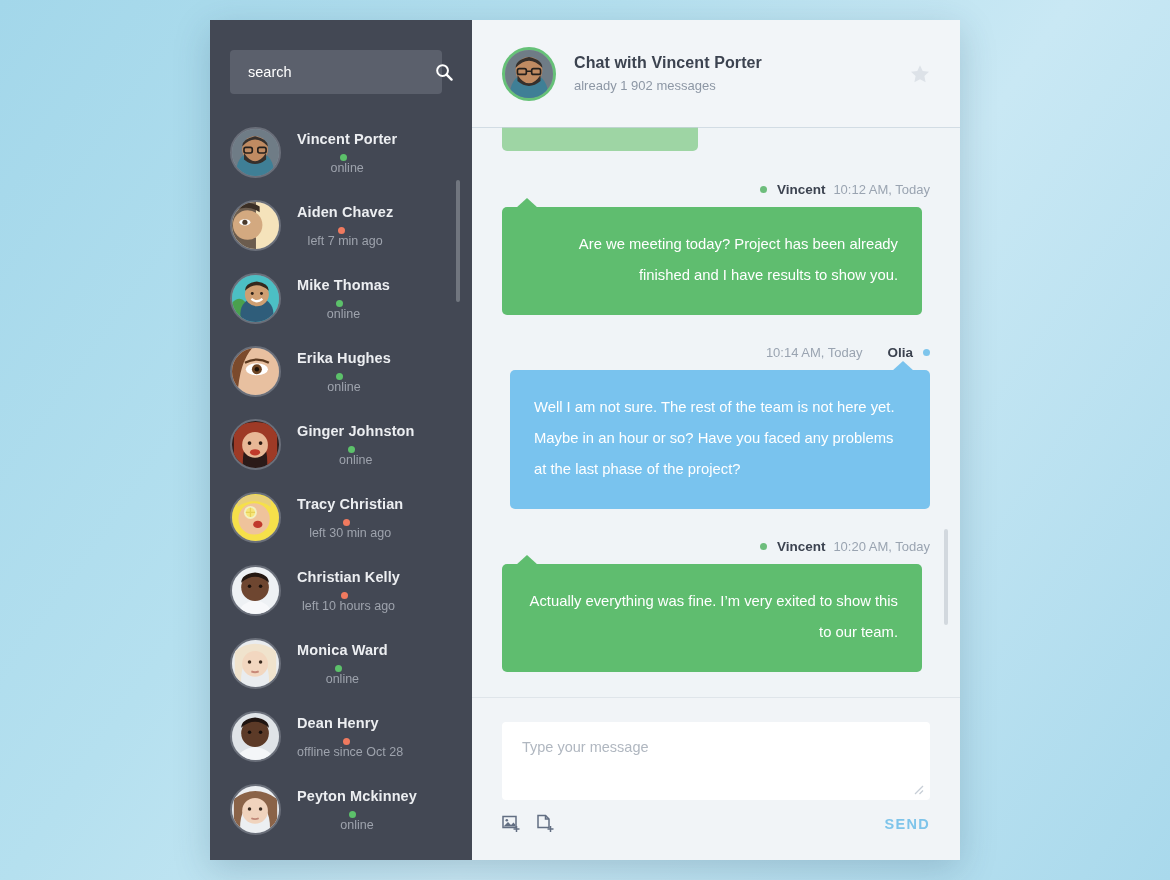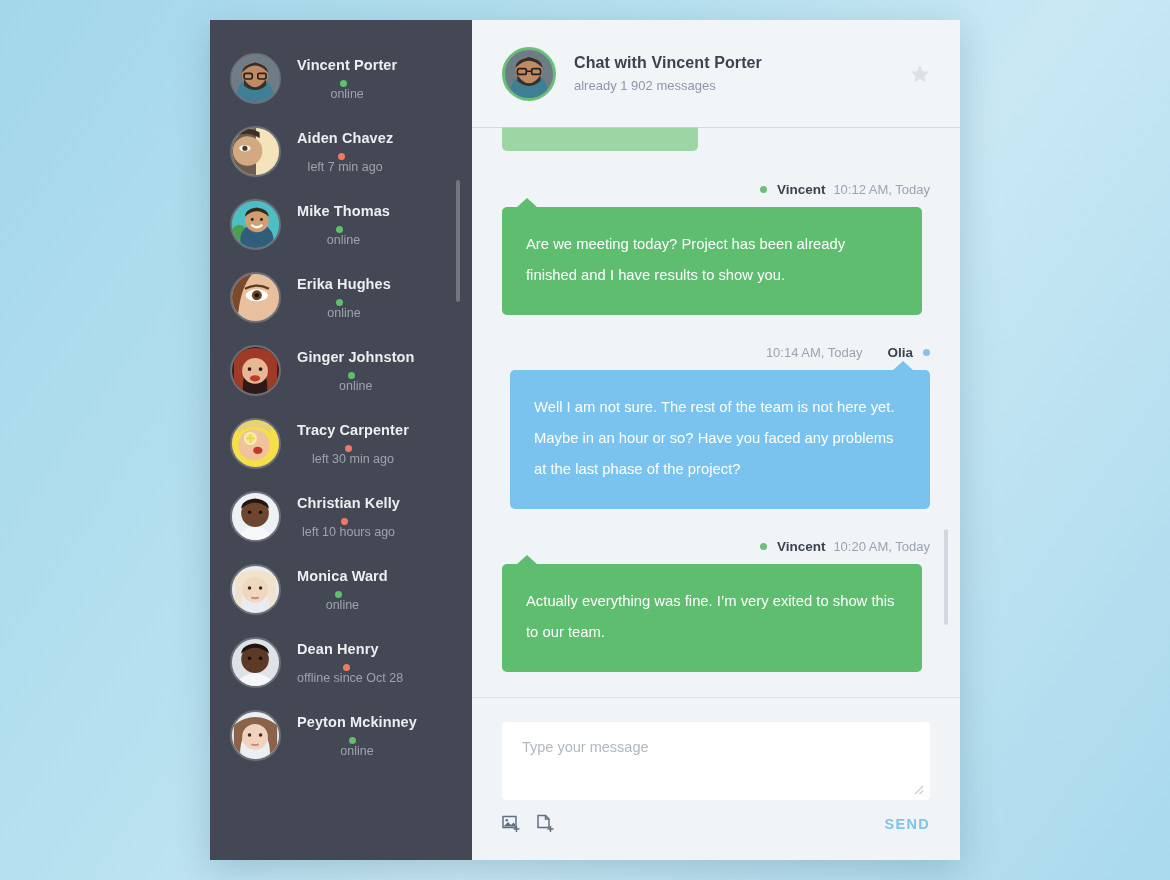--- a/index.html
+++ b/index.html
@@ -197,21 +197,21 @@
   .bubble {
     margin-top: 10px;
     border-radius: 5px;
     padding: 22px 24px 24px 24px;
     color: #ffffff;
     font-size: 14.8px;
     line-height: 31px;
     position: relative;
     max-width: 420px;
   }
-  .bubble.green { background: #5fbd6f; }
+  .bubble.green { background: #5fbd6f; text-align: right; }
   .bubble.blue  { background: #79c3ee; float: right; }
 
   .bubble.green::before {
     content: "";
     position: absolute;
     top: -9px; left: 14px;
     border-left: 11px solid transparent;
     border-right: 11px solid transparent;
     border-bottom: 10px solid #5fbd6f;
   }
@@ -297,20 +297,29 @@
     cursor: pointer;
   }
 </style>
 </head>
 <body>
 
 <div class="app-window">
 
   <div class="sidebar">
 
+    <div class="search-wrap">
+      <div class="search-box">
+        <input class="search-input" type="text" placeholder="search" style="">
+        <svg class="search-icon" viewBox="0 0 20 20">
+          <circle cx="8.4" cy="8.4" r="6" fill="none" stroke="#ffffff" stroke-width="2.2"></circle>
+          <line x1="12.9" y1="12.9" x2="18.4" y2="18.4" stroke="#ffffff" stroke-width="2.6" stroke-linecap="round"></line>
+        </svg>
+      </div>
+    </div>
 
     <div class="contact-list">
 
       <div class="contact-item">
         <div class="avatar-ring">
           <svg class="avatar-img" viewBox="0 0 51 51" preserveAspectRatio="xMidYMid slice">
             <rect width="51" height="51" fill="#6f7c86"></rect>
             <circle cx="25" cy="44" r="20" fill="#3f7f96"></circle>
             <circle cx="25" cy="22" r="14" fill="#c08b62"></circle>
             <path d="M11 19 Q25 4 39 19 Q39 11 25 8 Q11 11 11 19Z" fill="#36302c"></path>
@@ -416,21 +425,21 @@
             <rect width="51" height="51" fill="#f6e04a"></rect>
             <circle cx="24" cy="27" r="17" fill="#efc39b"></circle>
             <path d="M6 14 Q24 2 42 14 L42 6 Q24 -4 6 6Z" fill="#e8d07a"></path>
             <circle cx="20" cy="20" r="7" fill="#f2f0c2"></circle>
             <circle cx="20" cy="20" r="5" fill="#f7e67a"></circle>
             <path d="M20 15 L20 25 M15 20 L25 20" stroke="#e6d057" stroke-width="1.4"></path>
             <ellipse cx="28" cy="33" rx="5" ry="4" fill="#c0392b"></ellipse>
           </svg>
         </div>
         <div class="contact-text">
-          <div class="contact-name">Tracy Carpenter</div>
+          <div class="contact-name">Tracy Christian</div>
           <div class="contact-status">
             <span class="status-dot away"></span>
             <span>left 30 min ago</span>
           </div>
         </div>
       </div>
 
       <div class="contact-item">
         <div class="avatar-ring">
           <svg class="avatar-img" viewBox="0 0 51 51" preserveAspectRatio="xMidYMid slice">

